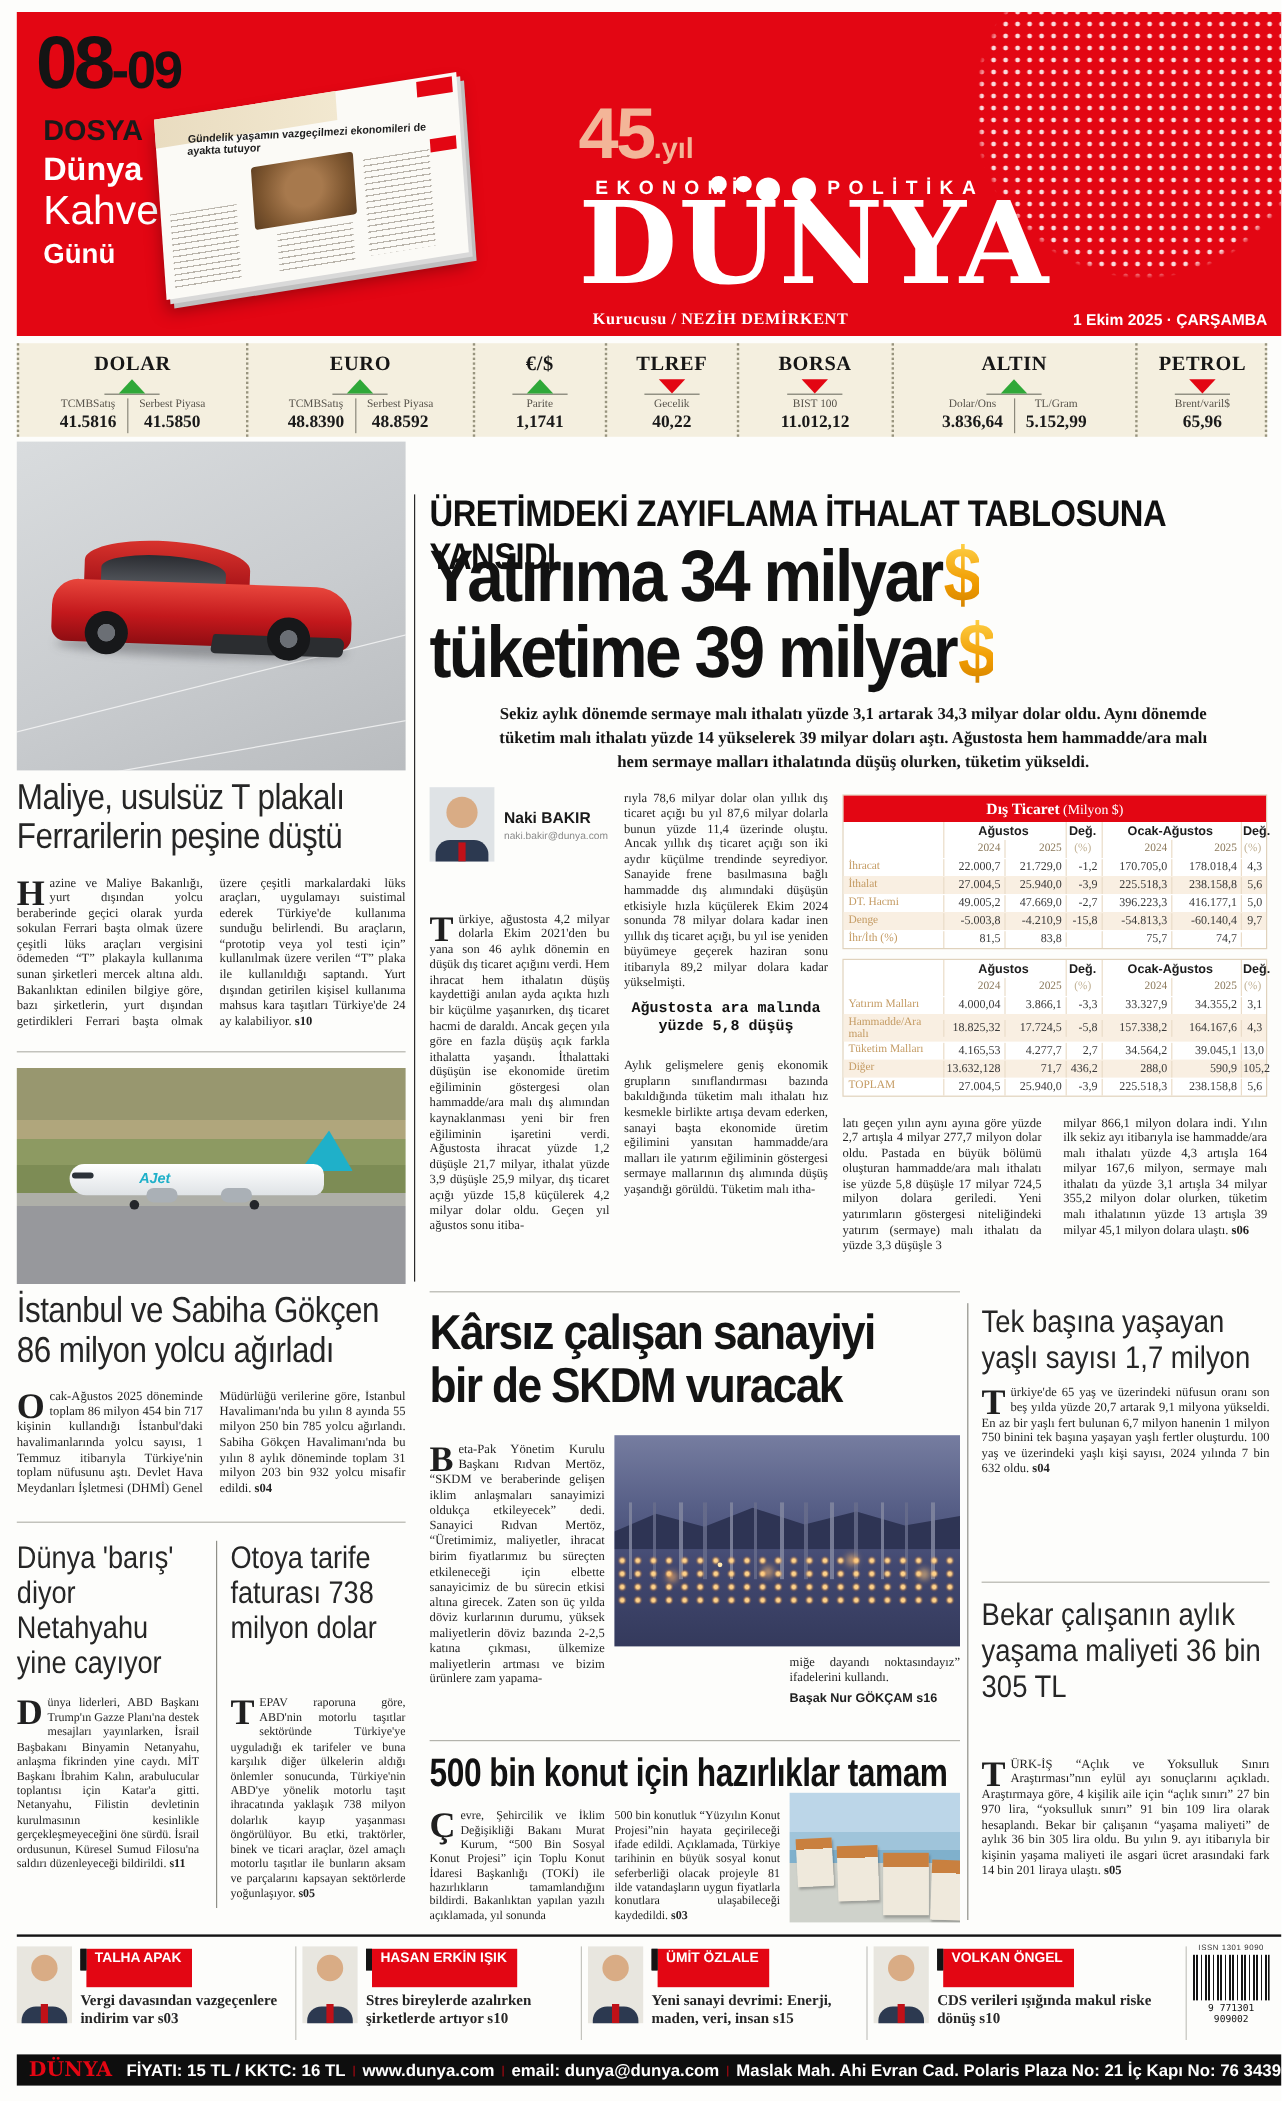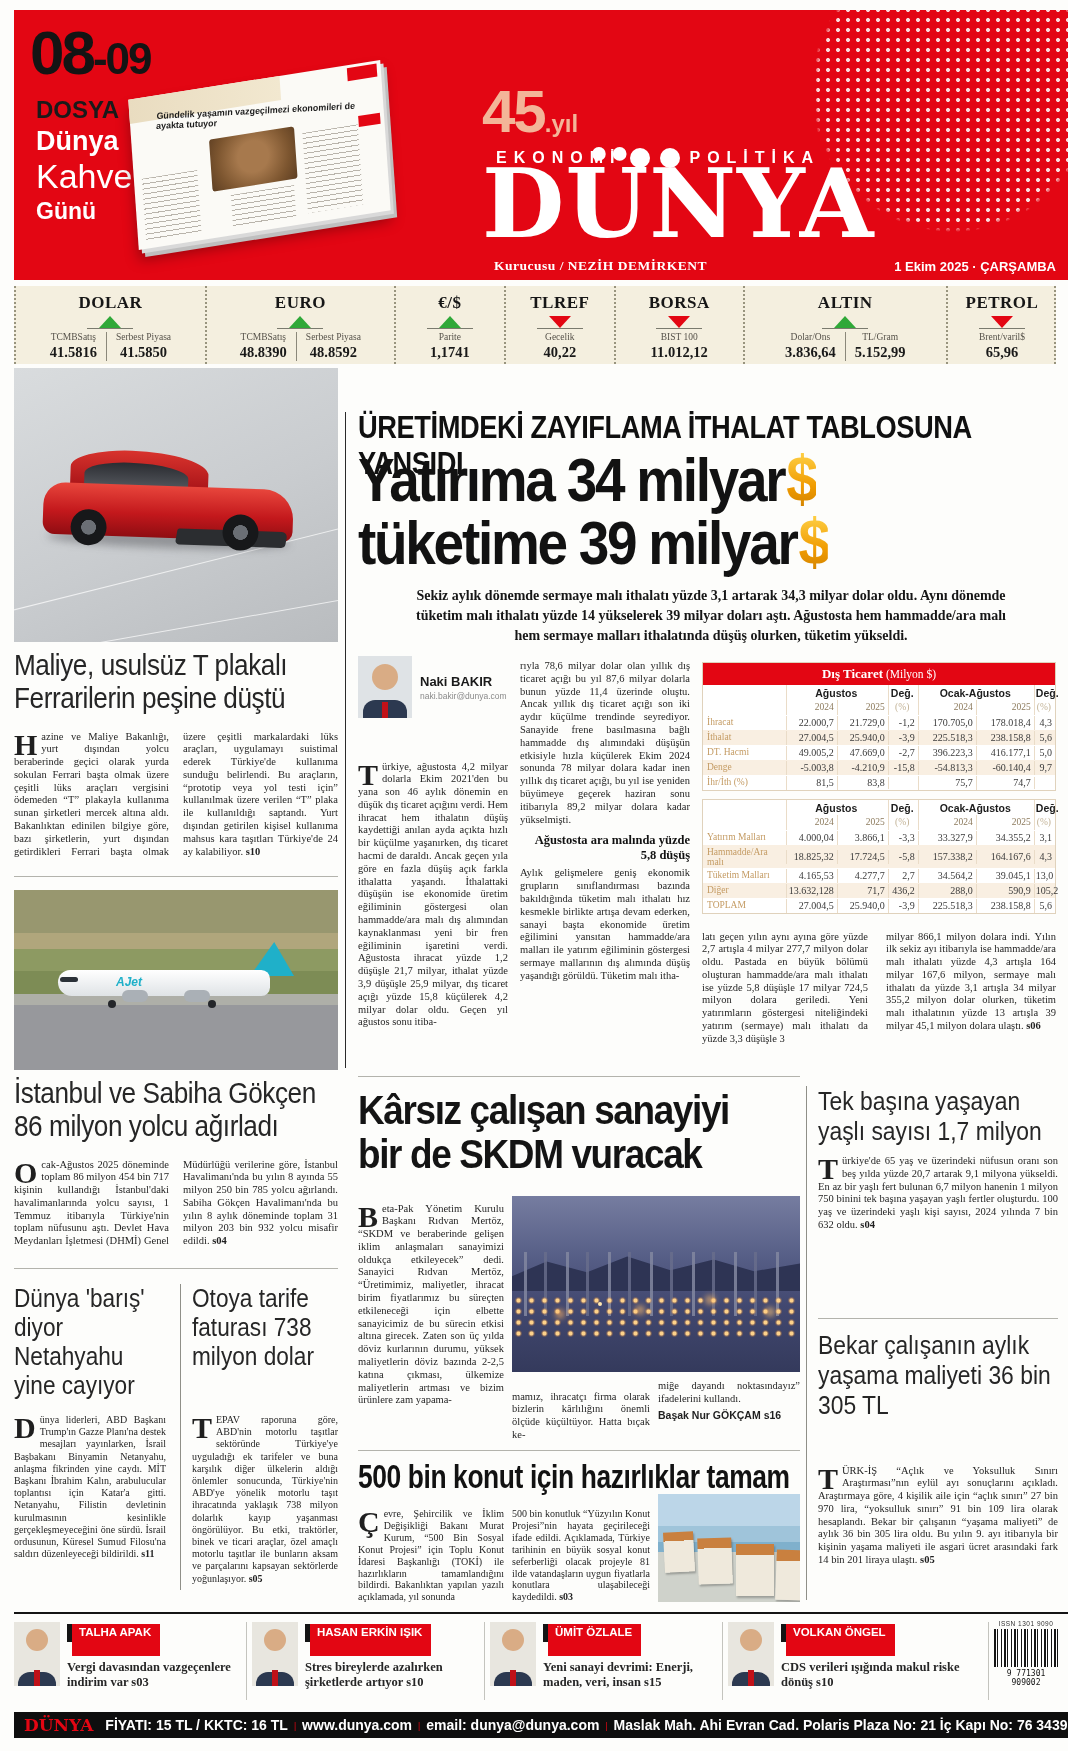--- a/index.html
+++ b/index.html
@@ -143,22 +143,22 @@
   .byline{left:358px;top:656px;width:150px;display:flex;align-items:center;gap:8px;}
   .avatar{position:relative;overflow:hidden;background:#dfe3e6;}
   .av-byline{width:54px;height:62px;flex:0 0 54px;}
   .avatar .head{position:absolute;left:50%;top:8px;transform:translateX(-50%);width:26px;height:26px;border-radius:50%;background:#d9ac85;}
   .avatar .torso{position:absolute;left:50%;bottom:-8px;transform:translateX(-50%);width:44px;height:26px;border-radius:12px 12px 0 0;background:#2c3950;}
   .avatar .tie{position:absolute;left:50%;bottom:0;transform:translateX(-50%);width:6px;height:16px;background:#c01118;}
   .byline .bname{font-family:"Liberation Sans",sans-serif;font-weight:800;font-size:13px;color:#1a1a1a;}
   .byline .bmail{font-family:"Liberation Sans",sans-serif;font-size:8.5px;color:#8a8a8a;margin-top:2px;}
   .lead-col1{left:358px;top:750px;width:150px;height:316px;}
   .lead-col2{left:520px;top:660px;width:170px;height:406px;}
-  .subhead{font-family:Liberation Serif, serif;font-weight:800;font-size:12.5px;line-height:15px;
-           color:#111;margin:7px 0 4px;text-align:right;}
+  .subhead{font-family:Liberation Mono, monospace;font-weight:800;font-size:12.5px;line-height:15px;
+           color:#111;margin:7px 0 20px;text-align:center;}
   .lead-col3{left:702px;top:920px;width:166px;height:146px;}
   .lead-col4{left:886px;top:920px;width:170px;height:146px;}
 
   
   .lead-tables{left:702px;top:662px;width:354px;}
   .ntable{border:1px solid #e0d2bc;background:#fff;margin-bottom:8px;font-family:"Liberation Serif",serif;}
   .ttitle{background:#e30613;color:#fff;text-align:center;font-size:11.5px;padding:3px 0;}
   .ttitle b{font-size:13px;}
   .trow{display:grid;grid-template-columns:23.5% 14.5% 14.5% 8.5% 16.5% 16.5% 6%;align-items:center;}
   .trow span{border-left:1px solid #eadcc8;padding:1.5px 3px 1.5px 1px;text-align:right;font-size:10px;color:#3a3a3a;min-height:12px;}
@@ -565,21 +565,20 @@
     <div>Kârsız çalışan sanayiyi</div>
     <div>bir de SKDM vuracak</div>
   </div>
   <p class="abs body-txt dc skdm-col1" data-interactable="false">Beta-Pak Yönetim Kurulu Başkanı Rıdvan Mertöz, “SKDM ve beraberinde gelişen iklim anlaşmaları sanayimizi oldukça etkileyecek” dedi. Sanayici Rıdvan Mertöz, “Üretimimiz, maliyetler, ihracat birim fiyatlarımız bu süreçten etkileneceği için elbette sanayicimiz de bu sürecin etkisi altına girecek. Zaten son üç yılda döviz kurlarının durumu, yüksek maliyetlerin döviz bazında 2-2,5 katına çıkması, ülkemize maliyetlerin artması ve bizim ürünlere zam yapama-</p>
   <div class="abs ph-refinery" data-interactable="false">
     <div class="mtns"></div>
       <div class="towers"></div>
       <div class="lights"></div>
       <div class="flare"></div>
   </div>
-  <p class="abs body-txt skdm-col2" data-interactable="false">mamız, ihracatçı firma olarak bizlerin kârlılığını önemli ölçüde küçültüyor. Hatta bıçak ke-</p>
   <div class="abs body-txt skdm-col3" data-interactable="false">
     <span>miğe dayandı noktasındayız” ifadelerini kullandı.</span>
     <div class="caption-byline" data-interactable="false"><span>Başak Nur GÖKÇAM</span> <b class="jump">s16</b></div>
   </div>
 
   <div class="abs hline div-konut" data-interactable="false"></div>
   <div class="abs nhead h-konut" data-interactable="false">500 bin konut için hazırlıklar tamam</div>
   <p class="abs body-txt dc konut-col1" data-interactable="false">Çevre, Şehircilik ve İklim Değişikliği Bakanı Murat Kurum, “500 Bin Sosyal Konut Projesi” için Toplu Konut İdaresi Başkanlığı (TOKİ) ile hazırlıkların tamamlandığını bildirdi. Bakanlıktan yapılan yazılı açıklamada, yıl sonunda</p>
   <p class="abs body-txt konut-col2" data-interactable="false"><span>500 bin konutluk “Yüzyılın Konut Projesi”nin hayata geçirileceği ifade edildi. Açıklamada, Türkiye tarihinin en büyük sosyal konut seferberliği olacak projeyle 81 ilde vatandaşların uygun fiyatlarla konutlara ulaşabileceği kaydedildi.</span> <b class="jump">s03</b></p>
   <div class="abs ph-konut" data-interactable="false">

